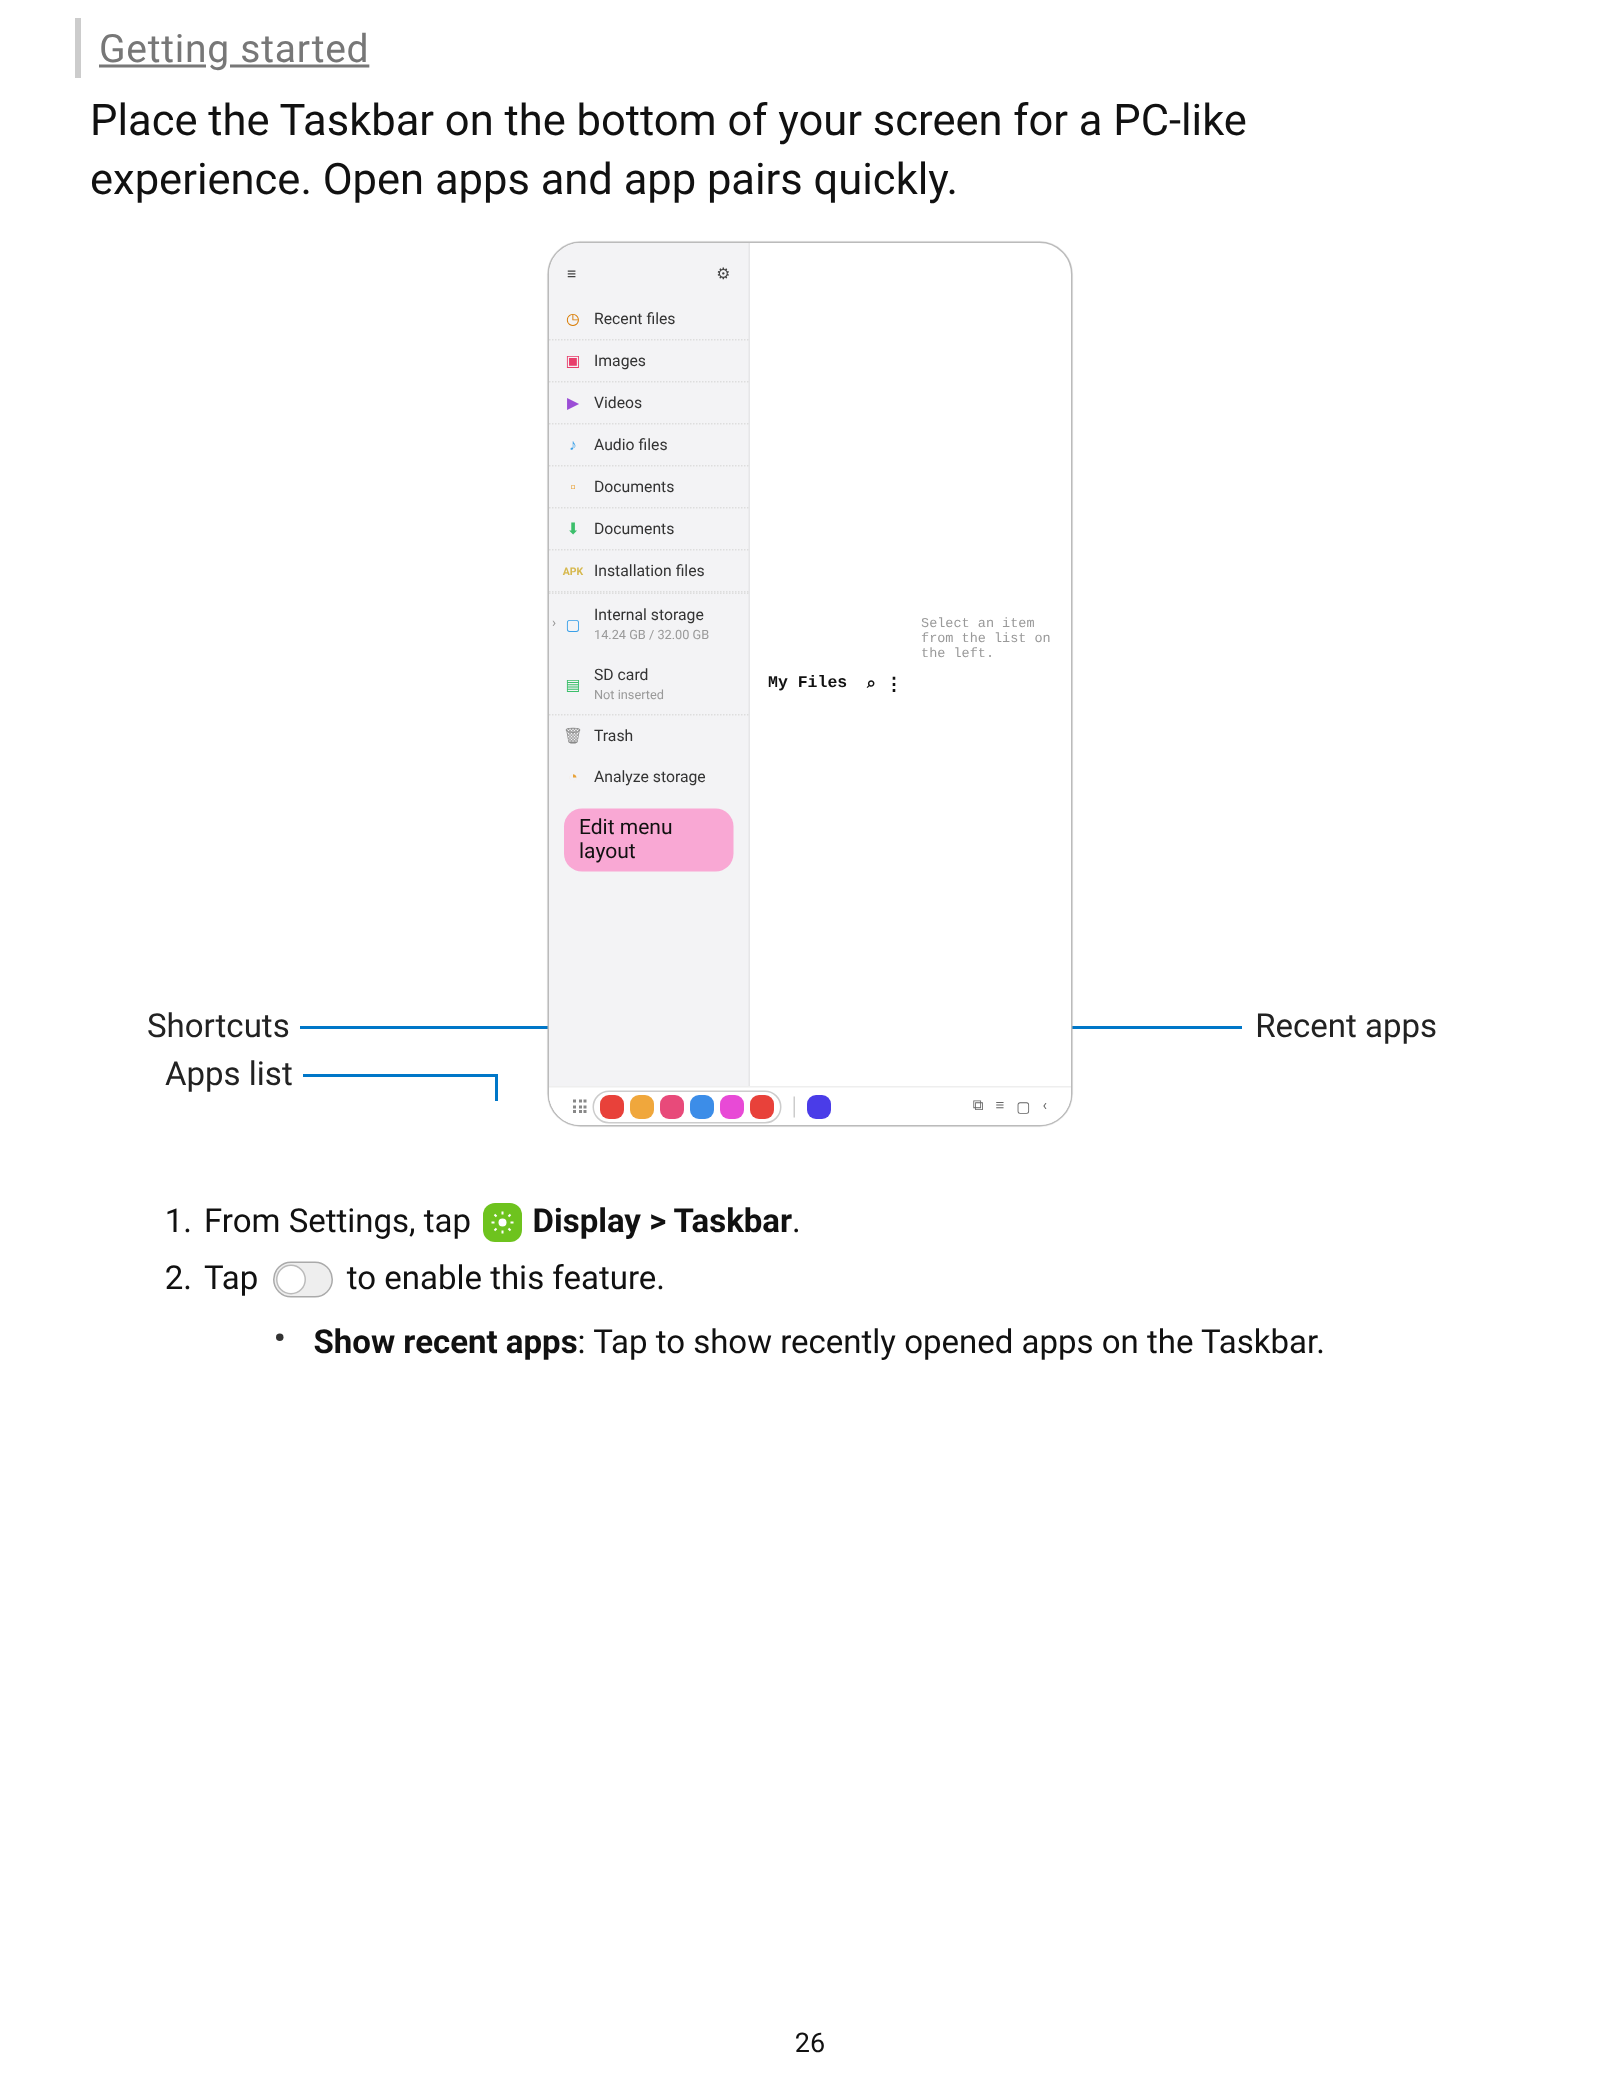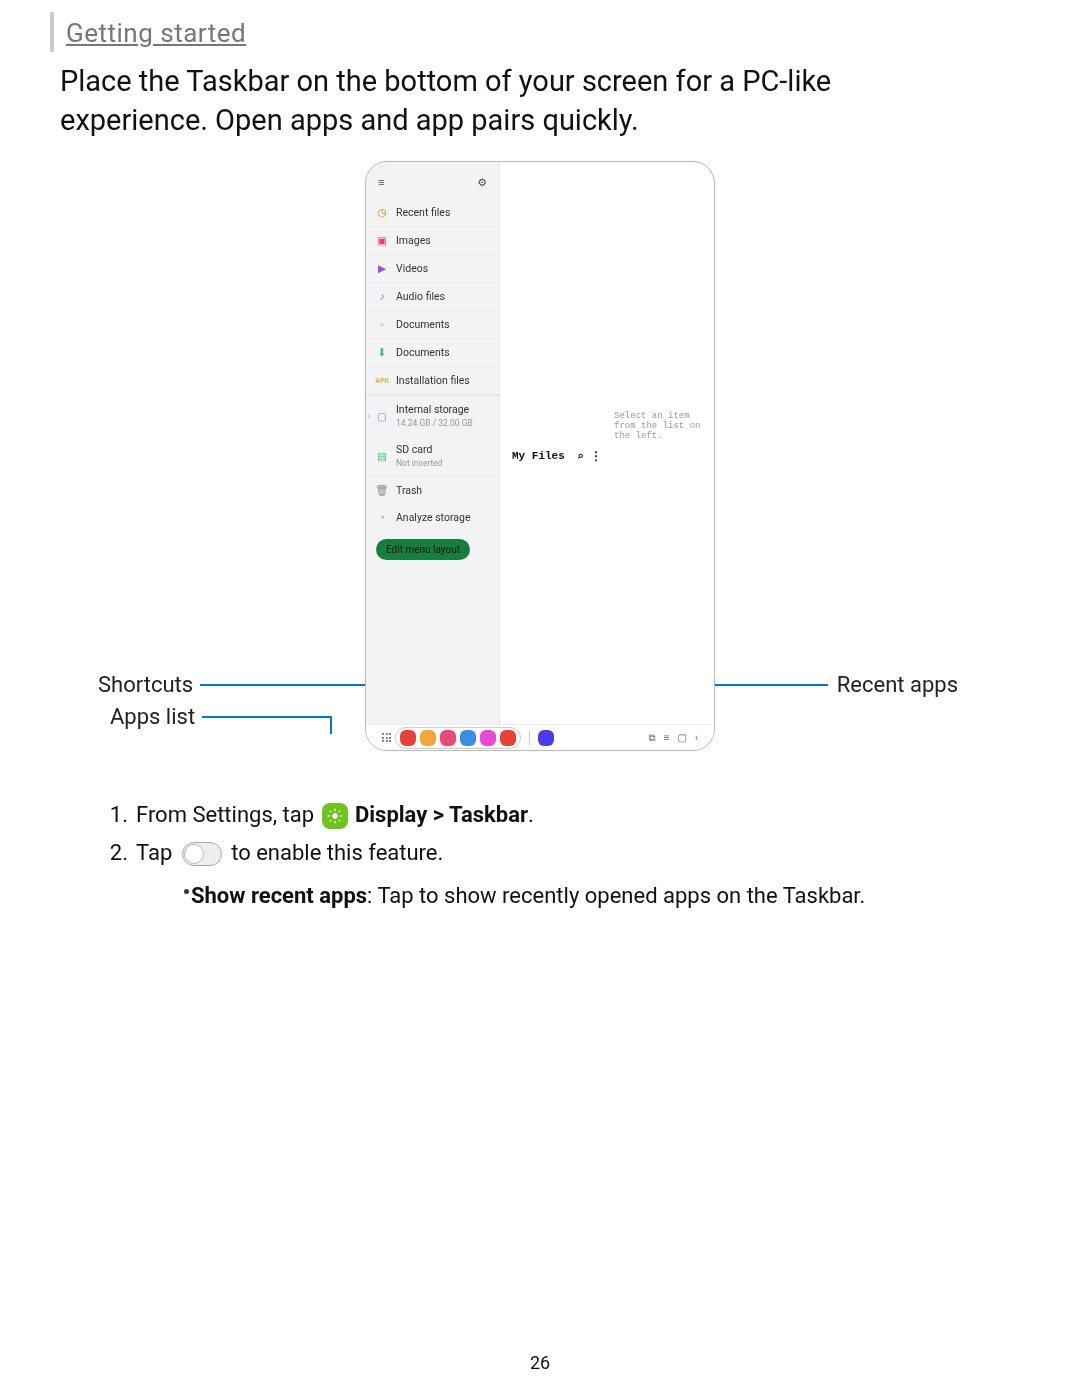--- a/index.html
+++ b/index.html
@@ -28,41 +28,41 @@
     position: absolute; left: 305px; top: 3px; width: 350px; height: 590px;
     border: 1.5px solid #bbb; border-radius: 22px; background: #fff; overflow: hidden;
     box-shadow: 0 0 0 0.5px rgba(0,0,0,.05);
   }
   .device-inner { display: flex; height: 100%; }
   .sidebar { width: 134px; background: #f3f3f5; border-right: 1px solid #e6e6e8; display: flex; flex-direction: column; font-size: 10.5px; }
   .sb-top { display:flex; justify-content: space-between; padding: 14px 12px 10px; color:#444; }
   .sb-item { display:flex; align-items:center; gap:8px; padding: 7px 10px; border-bottom: 1px dotted #ddd; color:#333; }
   .sb-item .icn { width:12px; height:12px; display:inline-flex; align-items:center; justify-content:center; }
   .sb-item.dotted-top { border-top: 1px dotted #ddd; border-bottom:none; }
-  .sb-btn { margin: 8px 10px; background:#15803d; border-radius: 12px; padding: 5px 10px; font-size:10px; width:fit-content;}
+  .sb-btn { margin: 8px 10px; background:#f9a8d4; border-radius: 12px; padding: 5px 10px; font-size:14px; width:fit-content;}
   .mainpane { flex:1; display:flex; flex-direction:row;font-family:Liberation Mono, monospace; }
   .mp-head { display:flex; align-items:center; padding: 13px 12px; font-size: 11px; font-weight:600; gap:6px;}
   .mp-head .sp { flex:1; }
   .mp-body { flex:1; display:flex; align-items:center; justify-content:center; color:#999; font-size:9px; padding-bottom:60px;}
   .taskbar { position:absolute; left:0; right:0; bottom:0; height:26px; background:#fff; border-top:1px solid #eee; display:flex; align-items:center; padding: 0 16px; gap:4px;}
   .dots9 { display:grid; grid-template-columns:repeat(3,2px); grid-auto-rows:2px; gap:1.5px; }
   .dots9 span { background:#888; width:2px; height:2px; }
   .tb-pill { display:flex; gap:4px; background:#fff; border:1px solid #ccc; border-radius: 14px; padding: 2px 4px;}
   .tb-ic { width:16px; height:16px; border-radius:6px; }
   .tb-divider{ width:1px; height:14px; background:#ccc; margin: 0 4px; }
   .tb-nav { display:flex; gap:8px; margin-left:auto; color:#666; font-size:10px; align-items:center;}
 
   .steps { margin-top: 18px; font-size: 22px; line-height: 1.7; padding-left: 44px; }
   .step { display:flex; gap:8px; align-items:center; }
   .step .num { width:24px; text-align:right; }
   .green-badge { display:inline-flex; width:26px; height:26px; border-radius:8px; background:#6ec31e; align-items:center; justify-content:center; vertical-align:middle; margin: 0 2px;}
   .green-badge svg { width:16px; height:16px; }
   .toggle { display:inline-flex; width:40px; height:24px; border:1.5px solid #aaa; border-radius:14px; background:#eee; align-items:center; padding:1px; vertical-align:middle; margin: 0 4px;}
   .toggle .knob { width:20px; height:20px; background:#fff; border:1px solid #bbb; border-radius:50%; }
-  .bullet { padding-left: 80px; display:flex; gap:2px; align-items:flex-start; margin-top:6px;}
+  .bullet { padding-left: 80px; display:flex; gap:20px; align-items:flex-start; margin-top:6px;}
   .bullet .dot { width:5px; height:5px; background:#333; border-radius:50%; margin-top:12px; flex-shrink:0;}
 
   .footer-note { position:absolute; bottom: 56px; left:0; right:0; text-align:center; font-size:15px; color:#555;}
   .page-num { position:absolute; bottom: 24px; left:0; right:0; text-align:center; font-size:18px;}
 
   .bold { font-weight: 700; }
 </style>
 </head>
 <body>
 

